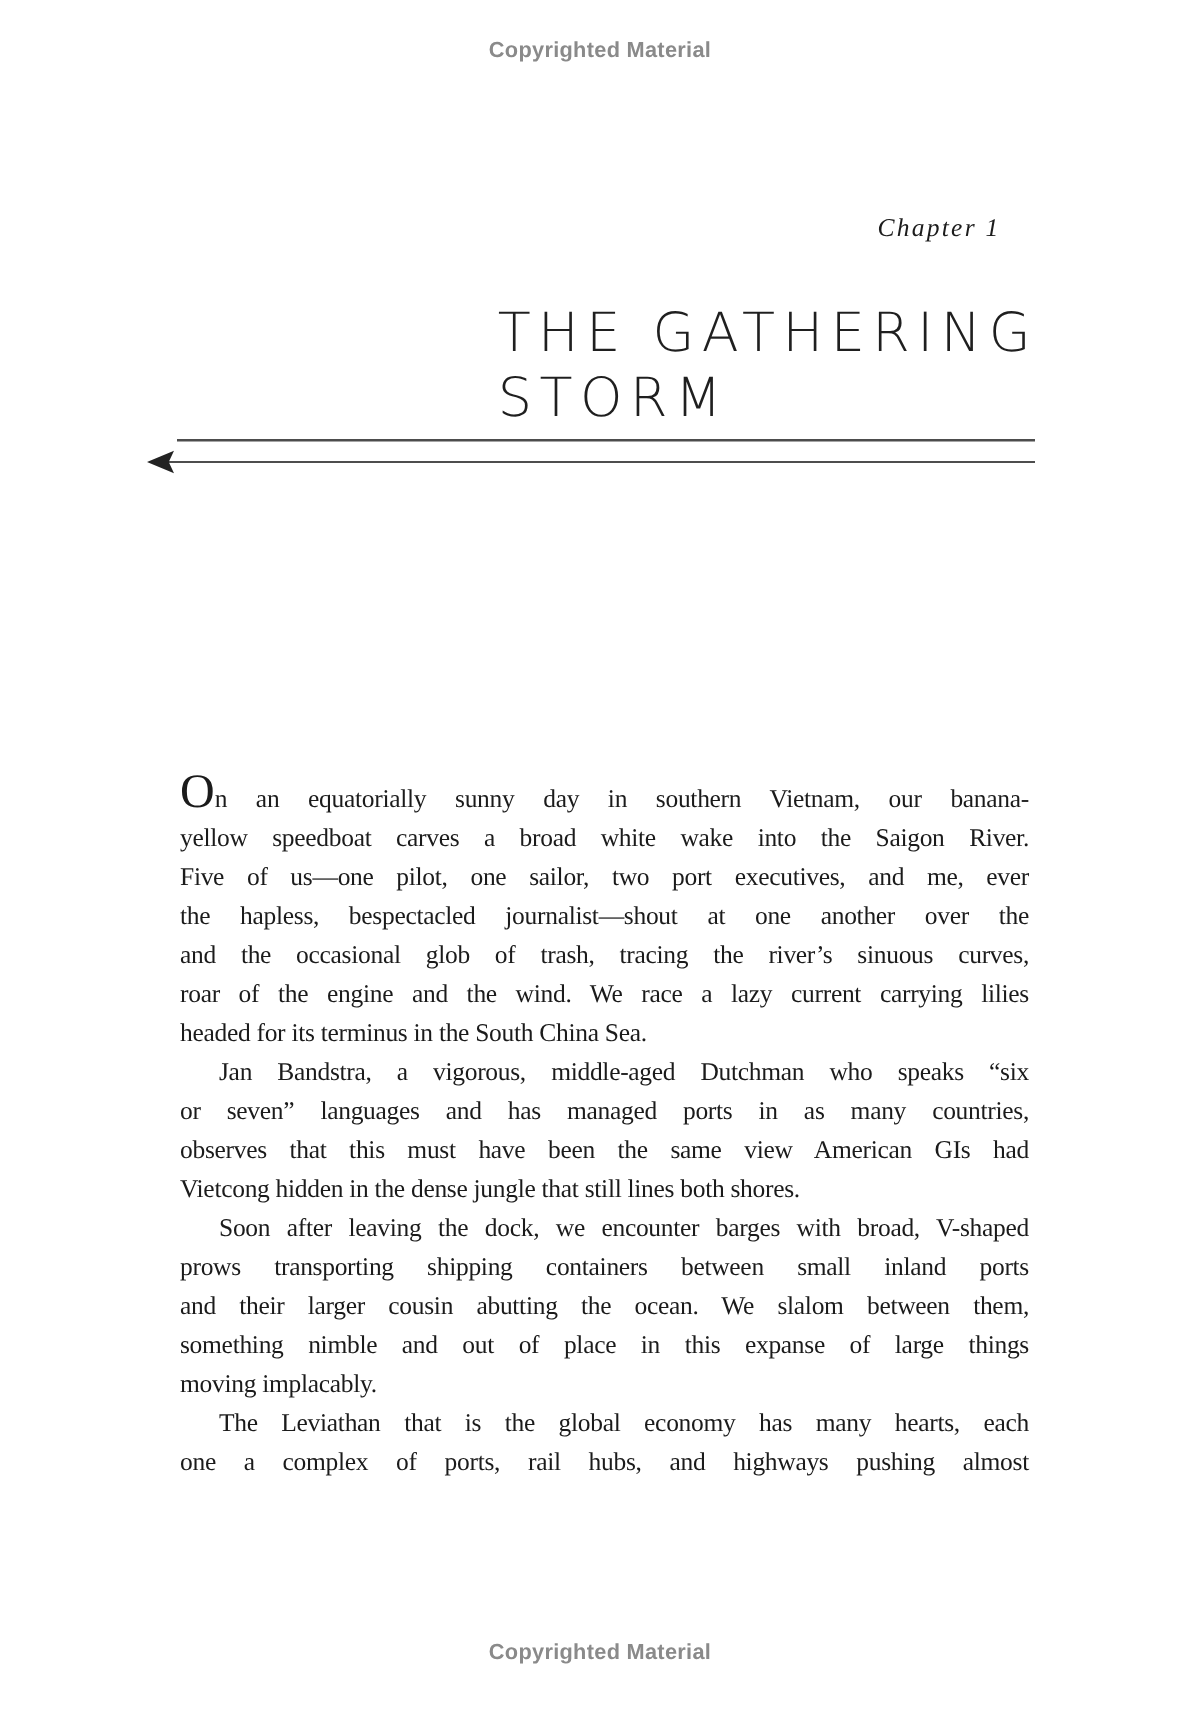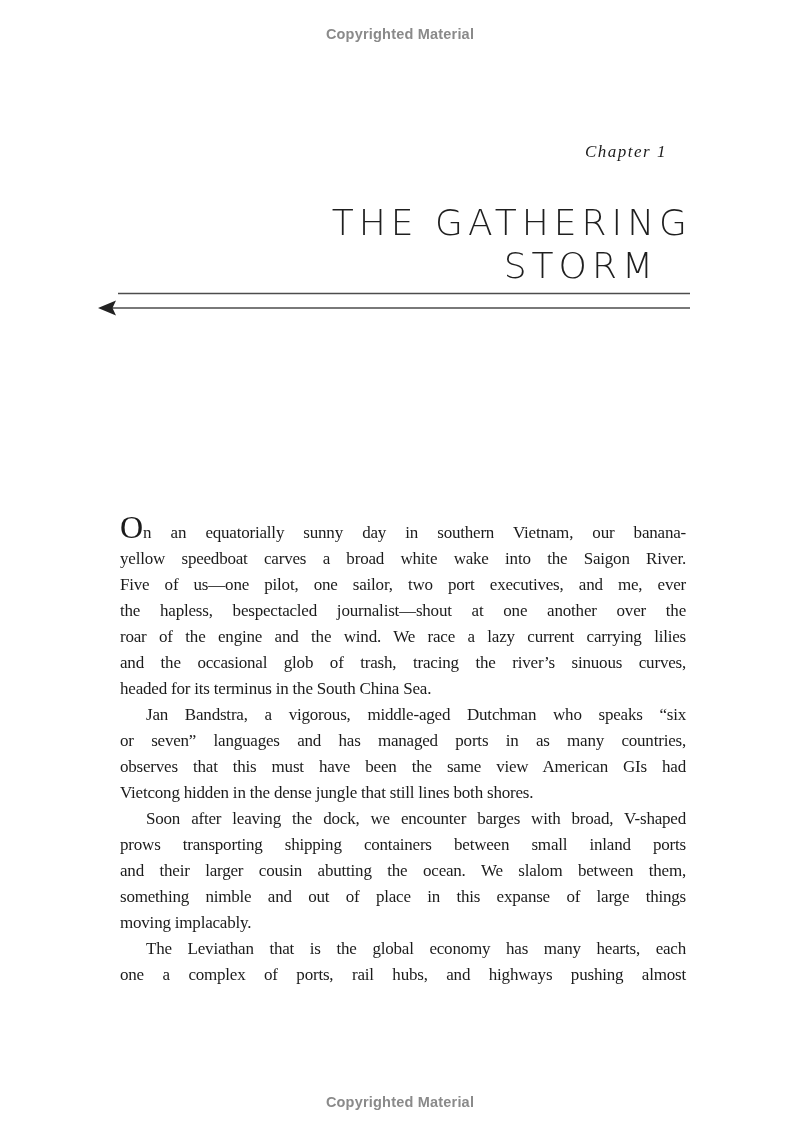--- a/index.html
+++ b/index.html
@@ -19,21 +19,21 @@
     font-size:14.5px;letter-spacing:.2px;color:var(--notice-color);
   }
   .notice.top{top:26px;}
   .notice.bottom{top:1094px;}
   .chapter{
     position:absolute;top:142px;right:133px;
     font-style:italic;font-size:17px;letter-spacing:1.5px;color:#1c1c1c;
   }
   .title{
     position:absolute;top:201px;right:113px;margin:0;
-    text-align:right;font-family:"DejaVu Sans","Liberation Sans",sans-serif;
+    text-align:left;font-family:"DejaVu Sans","Liberation Sans",sans-serif;
     font-weight:200;font-size:36px;line-height:43px;letter-spacing:5px;
     color:var(--title-color);
   }
   .title .t1{display:block;margin-right:-5px;}
   .title .t2{display:block;margin-right:29px;}
   .rule-arrow{position:absolute;left:96px;top:286px;color:var(--rule-color);}
   .body-text{
     position:absolute;left:120px;top:520px;width:566px;
     font-size:17px;letter-spacing:-0.2px;color:var(--body-color);
   }
@@ -60,22 +60,22 @@
     <line x1="22" y1="7.5" x2="594" y2="7.5" stroke="currentColor" stroke-width="1.6"></line>
     <line x1="14" y1="22" x2="594" y2="22" stroke="currentColor" stroke-width="1.4"></line>
     <polygon points="2,22 20,14.5 16.5,22 20,29.5" fill="#222222"></polygon>
   </svg>
 
   <div class="body-text" id="body-text">
       <div class="line just"><span class="dropcap">O</span>n an equatorially sunny day in southern Vietnam, our banana-</div>
       <div class="line just">yellow speedboat carves a broad white wake into the Saigon River.</div>
       <div class="line just">Five of us—one pilot, one sailor, two port executives, and me, ever</div>
       <div class="line just">the hapless, bespectacled journalist—shout at one another over the</div>
+      <div class="line just">and the occasional glob of trash, tracing the river’s sinuous curves,</div>
       <div class="line just">roar of the engine and the wind. We race a lazy current carrying lilies</div>
-      <div class="line just">and the occasional glob of trash, tracing the river’s sinuous curves,</div>
       <div class="line">headed for its terminus in the South China Sea.</div>
       <div class="line just indent">Jan Bandstra, a vigorous, middle-aged Dutchman who speaks “six</div>
       <div class="line just">or seven” languages and has managed ports in as many countries,</div>
       <div class="line just">observes that this must have been the same view American GIs had</div>
       <div class="line">Vietcong hidden in the dense jungle that still lines both shores.</div>
       <div class="line just indent">Soon after leaving the dock, we encounter barges with broad, V-shaped</div>
       <div class="line just">prows transporting shipping containers between small inland ports</div>
       <div class="line just">and their larger cousin abutting the ocean. We slalom between them,</div>
       <div class="line just">something nimble and out of place in this expanse of large things</div>
       <div class="line">moving implacably.</div>

